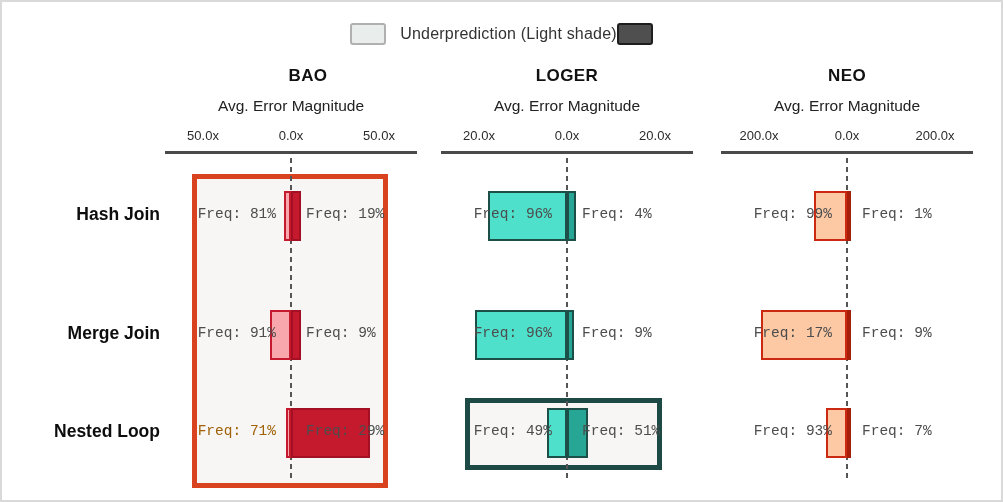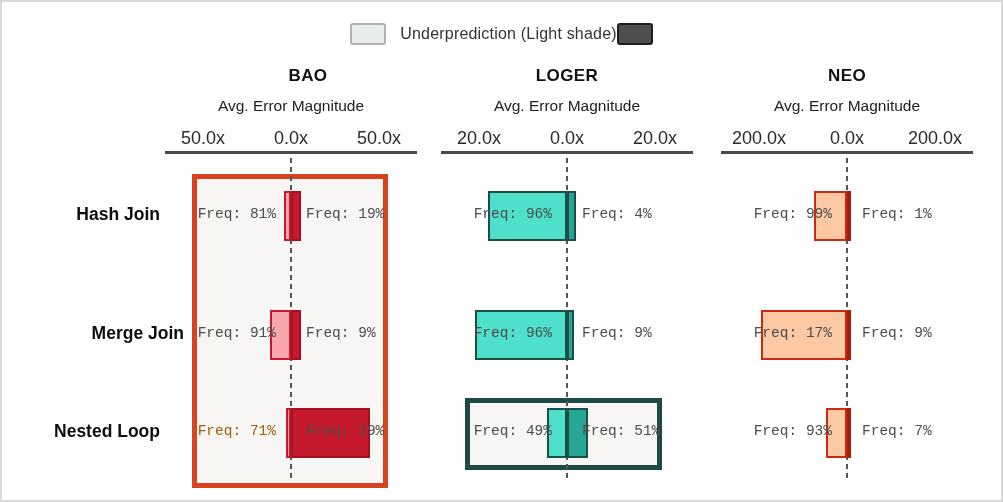--- a/index.html
+++ b/index.html
@@ -11,21 +11,21 @@
   #legend{
     position:absolute;top:14px;left:0;width:100%;height:36px;
     display:flex;justify-content:center;align-items:center;
   }
   .legend-item{display:flex;align-items:center;gap:14px;}
   .legend-swatch{width:36px;height:22px;border-radius:3px;box-sizing:border-box;}
   .legend-label{font-size:16px;color:#333333;letter-spacing:0.2px;}
   
   .panel-header{position:absolute;transform:translateX(-50%);font-size:17px;font-weight:800;color:#111111;letter-spacing:0.4px;white-space:nowrap;}
   .axis-title{position:absolute;transform:translateX(-50%);font-size:15.5px;color:#222222;white-space:nowrap;}
-  .axis-tick{position:absolute;transform:translateX(-50%);font-size:18px;color:#2b2b2b;white-space:nowrap;}
+  .axis-tick{position:absolute;transform:translateX(-50%);font-size:13px;color:#2b2b2b;white-space:nowrap;}
   .axis-line{position:absolute;height:3px;background:#4a4a4a;z-index:2;}
   .zero-line{position:absolute;width:2px;z-index:3;
     background:repeating-linear-gradient(to bottom,#555555 0 5px,transparent 5px 9px);}
   .highlight-box{position:absolute;box-sizing:border-box;z-index:1;}
   .bar{position:absolute;box-sizing:border-box;z-index:4;min-width:2px;}
   .freq-label{position:absolute;font-size:14.5px;color:#4d4d4d;z-index:5;white-space:nowrap;font-family:Liberation Mono, monospace;}
   .freq-left{text-align:right;}
   .freq-right{text-align:left;}
   .row-label{position:absolute;font-size:17.5px;font-weight:800;color:#0d0d0d;text-align:right;z-index:5;white-space:nowrap;}
 </style>
@@ -37,21 +37,21 @@
     <div class="legend-item">
       <span class="legend-swatch" id="swatch-under" style="background: rgb(233, 237, 235); border: 2px solid rgb(176, 176, 176);"></span>
       <span class="legend-label">Underprediction (Light shade)</span>
     </div>
     <div class="legend-item">
       <span class="legend-swatch" id="swatch-over" style="background: rgb(79, 79, 79); border: 2px solid rgb(30, 30, 30);"></span>
     </div>
   </div>
   <div id="chart">
       <div class="row-label" style="left: 0px; width: 158px; top: 202px;">Hash Join</div>
-      <div class="row-label" style="left: 0px; width: 158px; top: 321px; margin-left: 24px;">Merge Join</div>
+      <div class="row-label" style="left: 0px; width: 158px; top: 321px;">Merge Join</div>
       <div class="row-label" style="left: 0px; width: 158px; top: 419px;">Nested Loop</div>
       <div class="highlight-box" style="background: rgb(247, 246, 245); border: 5px solid rgb(216, 66, 31); left: 190px; top: 172px; width: 196px; height: 314px;"></div>
       <div class="panel-header" style="left: 306px; top: 64px;">BAO</div>
       <div class="axis-title" style="left: 289px; top: 95px;">Avg. Error Magnitude</div>
       <div class="axis-tick" style="left: 201px; top: 126px;">50.0x</div>
       <div class="axis-tick" style="left: 289px; top: 126px;">0.0x</div>
       <div class="axis-tick" style="left: 377px; top: 126px;">50.0x</div>
       <div class="axis-line" style="left: 163px; top: 149px; width: 252px; background: rgb(74, 74, 74);"></div>
       <div class="zero-line" style="left: 288px; top: 156px; height: 322px;"></div>
       <div class="bar" style="left: 281.96px; top: 189px; width: 7.04px; height: 50px; background: rgb(248, 168, 173); border: 2px solid rgb(197, 25, 45);"></div>

